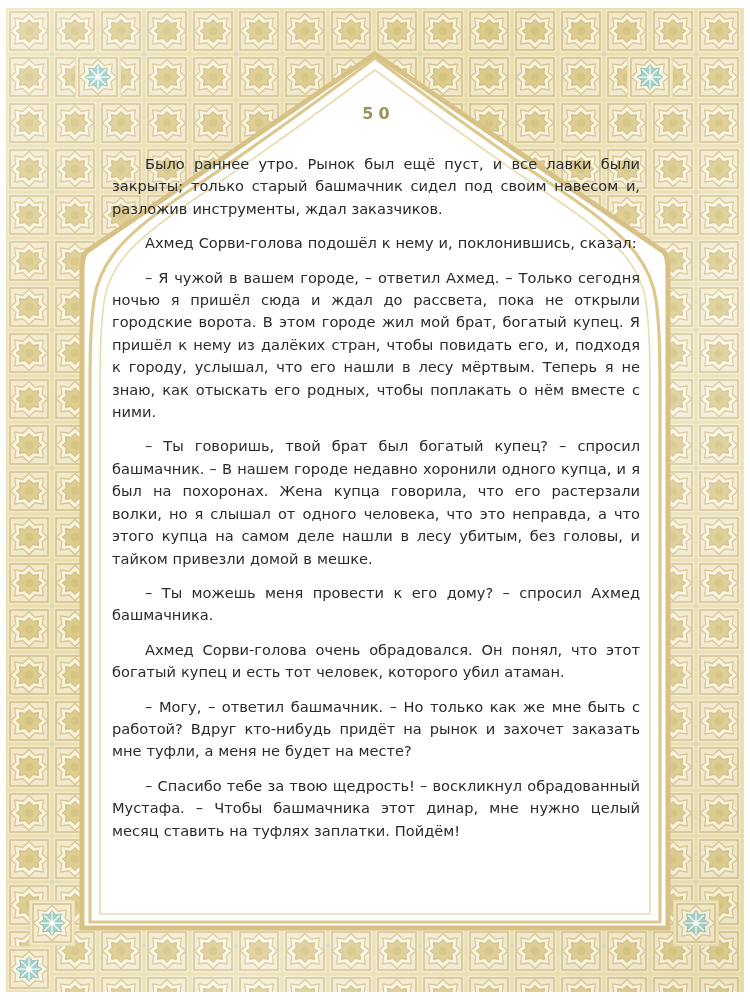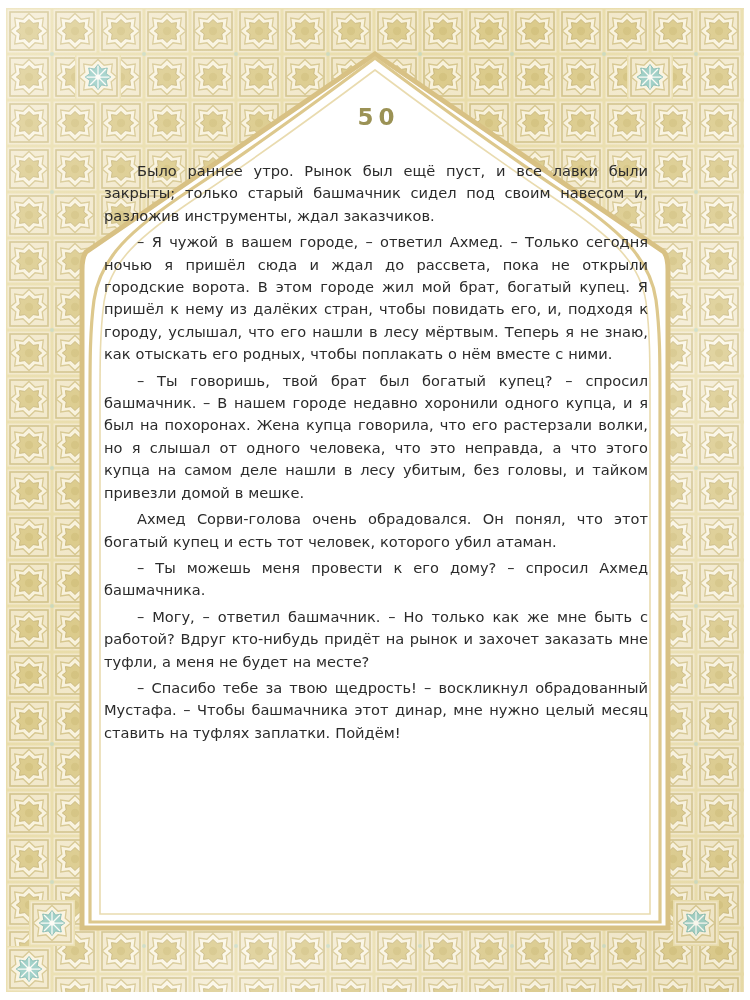--- a/index.html
+++ b/index.html
@@ -35,39 +35,39 @@
   #content{
     position:absolute;
     left:100px;
     top:104px;
     width:552px;
     height:800px;
   }
   #page-number{
     text-align:center;
     font-family:"DejaVu Sans", sans-serif;
-    font-size:23px;
+    font-size:16px;
     font-weight:bold;
     letter-spacing:5px;
     color:#9b9255;
     margin:0 0 30px 0;
     text-indent:5px;
   }
   #body-text{
     font-family:"DejaVu Sans", sans-serif;
     font-size:14.6px;
     line-height:22.4px;
     color:#2b2b2b;
     text-align:justify;
     text-justify:inter-word;
     -webkit-hyphens:none;hyphens:none;
     word-spacing:0.02em;
   }
   #body-text p{
-    margin:4px;
+    margin:12px;
     text-indent:33px;
   }
 </style>
 </head>
 <body>
 
 <div id="page">
 
   <div id="tile-border">
     <svg width="738" height="984" viewBox="0 0 738 984" xmlns="http://www.w3.org/2000/svg">
@@ -211,22 +211,23 @@
              L 100 402
              C 100 362 100 332 104 302
              C 110 262 138 237 196 198
              C 282 140 375 70 375 70 Z" fill="none" stroke="#e7d7a6" stroke-width="1.6" opacity="0.9"></path>
   </svg>
 
   <div id="content">
     <div id="page-number">50</div>
     <div id="body-text">
       <p>Было раннее утро. Рынок был ещё пуст, и все лавки были закрыты; только старый башмачник сидел под своим навесом и, разложив инструменты, ждал заказчиков.</p>
+      <p>Ахмед Сорви-голова подошёл к нему и, поклонившись, сказал:</p>
       <p>– Я чужой в вашем городе, – ответил Ахмед. – Только сегодня ночью я пришёл сюда и ждал до рассвета, пока не открыли городские ворота. В этом городе жил мой брат, богатый купец. Я пришёл к нему из далёких стран, чтобы повидать его, и, подходя к городу, услышал, что его нашли в лесу мёртвым. Теперь я не знаю, как отыскать его родных, чтобы поплакать о нём вместе с ними.</p>
       <p>– Ты говоришь, твой брат был богатый купец? – спросил башмачник. – В нашем городе недавно хоронили одного купца, и я был на похоронах. Жена купца говорила, что его растерзали волки, но я слышал от одного человека, что это неправда, а что этого купца на самом деле нашли в лесу убитым, без головы, и тайком привезли домой в мешке.</p>
+      <p>– Ты можешь меня провести к его дому? – спросил Ахмед башмачника.</p>
       <p>Ахмед Сорви-голова очень обрадовался. Он понял, что этот богатый купец и есть тот человек, которого убил атаман.</p>
-      <p>– Ты можешь меня провести к его дому? – спросил Ахмед башмачника.</p>
       <p>– Могу, – ответил башмачник. – Но только как же мне быть с работой? Вдруг кто-нибудь придёт на рынок и захочет заказать мне туфли, а меня не будет на месте?</p>
       <p>– Спасибо тебе за твою щедрость! – воскликнул обрадованный Мустафа. – Чтобы башмачника этот динар, мне нужно целый месяц ставить на туфлях заплатки. Пойдём!</p>
     </div>
   </div>
 
 </div>
 
 </body></html>

